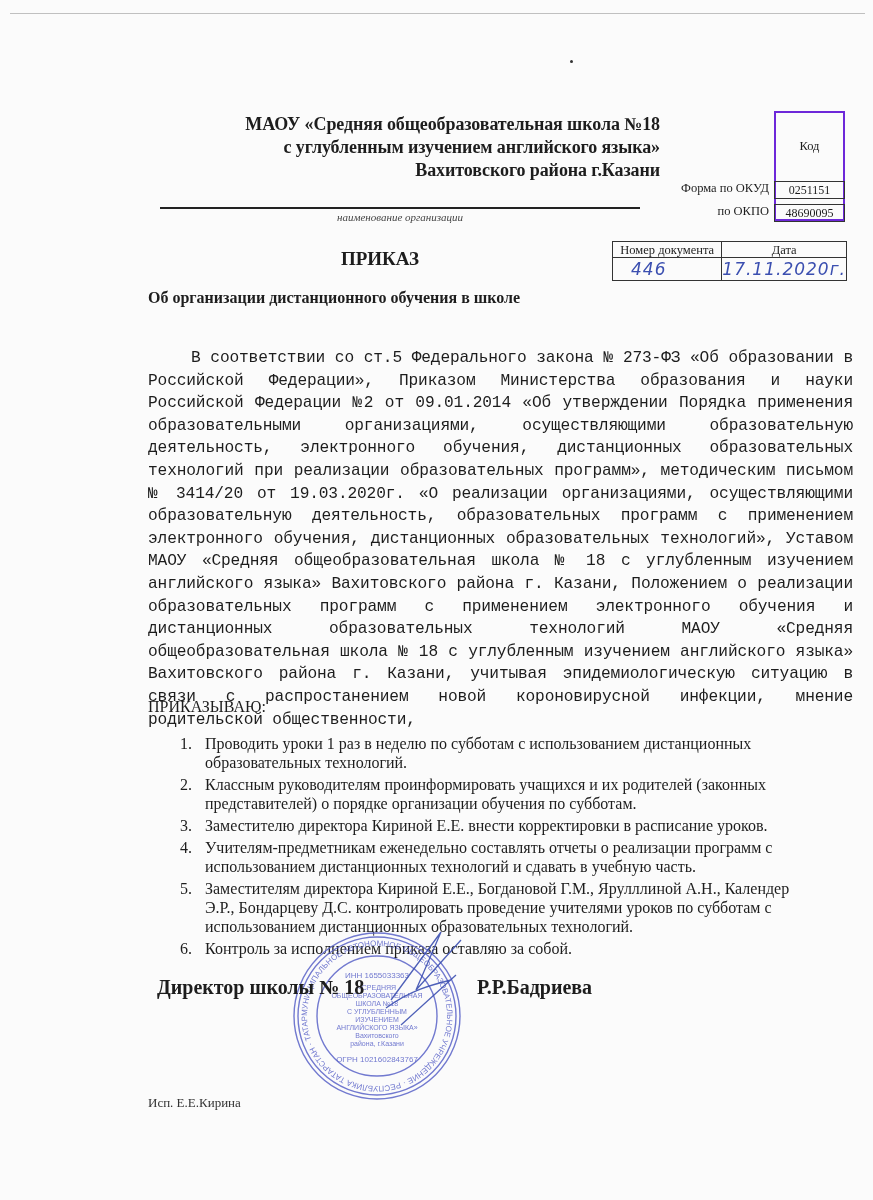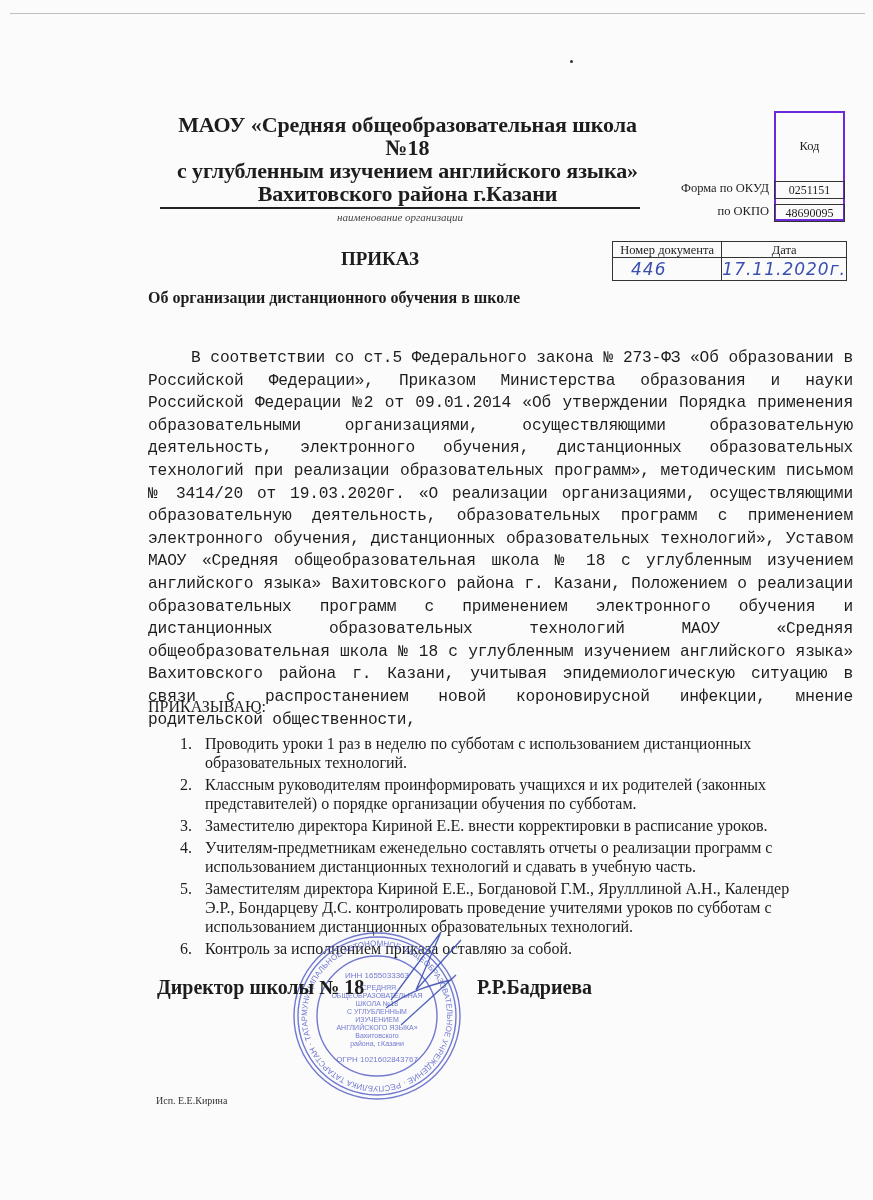--- a/index.html
+++ b/index.html
@@ -10,21 +10,21 @@
     color:#1d1d1d;
   }
   .scanline {
     position:absolute; left:10px; top:13px; width:855px; height:1px;
     background:#9a9a9a; opacity:.6;
   }
   .dot { position:absolute; width:3px; height:3px; background:#333; border-radius:50%; }
 
   .org {
     position:absolute; left:155px; top:113px; width:505px;
-    text-align:center; font-weight:bold; font-size:22px; line-height:23px;
+    text-align:right; font-weight:bold; font-size:18px; line-height:23px;
     letter-spacing:-0.1px;
   }
   .org-line { position:absolute; left:160px; top:207px; width:480px; height:1.5px; background:#222; }
   .org-caption {
     position:absolute; left:160px; top:211px; width:480px; text-align:center;
     font-style:italic; font-size:11px; color:#444;
   }
 
   .kod-box {
     position:absolute; left:774px; top:111px; width:71px; height:110px;
@@ -79,21 +79,21 @@
   }
   .order-list li { position:relative; padding-left:25px; margin-bottom:3px; }
   .order-list .num { position:absolute; left:0; top:0; }
 
   .signature {
     position:absolute; left:157px; top:976px; width:440px; font-weight:bold; font-size:20px;
   }
   .sig-name { position:absolute; left:320px; top:0; }
 
   .stamp { position:absolute; left:291px; top:930px; width:172px; height:172px; }
-  .executor { position:absolute; left:156px; top:1095px; font-size:10px; color:#333; }
+  .executor { position:absolute; left:148px; top:1095px; font-size:13px; color:#333; }
 </style>
 </head>
 <body>
 
 <div class="scanline"></div>
 <div class="dot" style="left:570px;top:60px"></div>
 
 <div class="org">
   <div>МАОУ «Средняя общеобразовательная школа №18</div>
   <div>с углубленным изучением  английского языка»</div>

